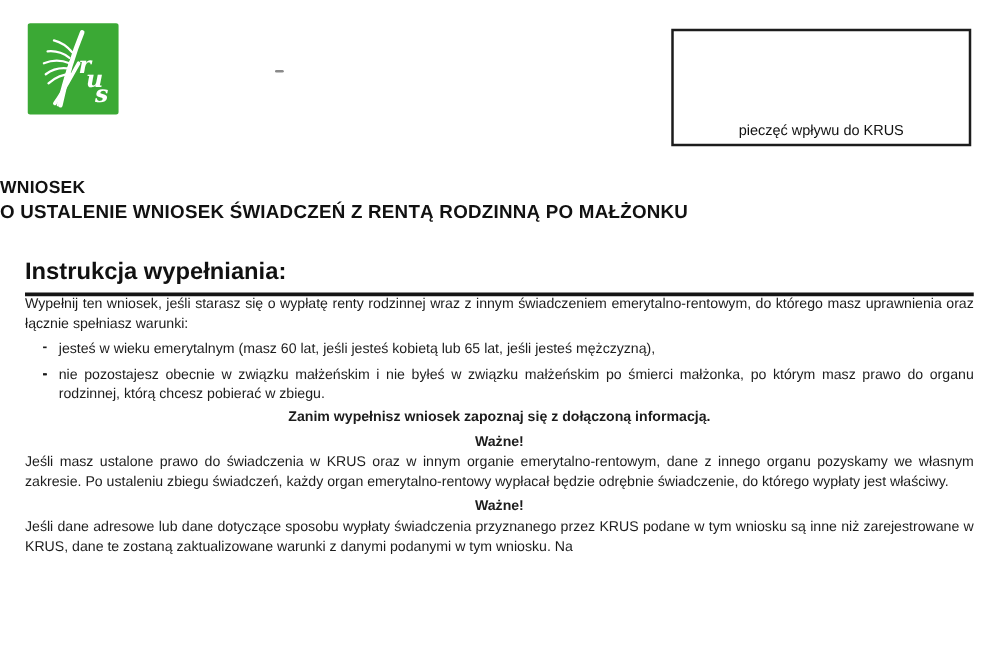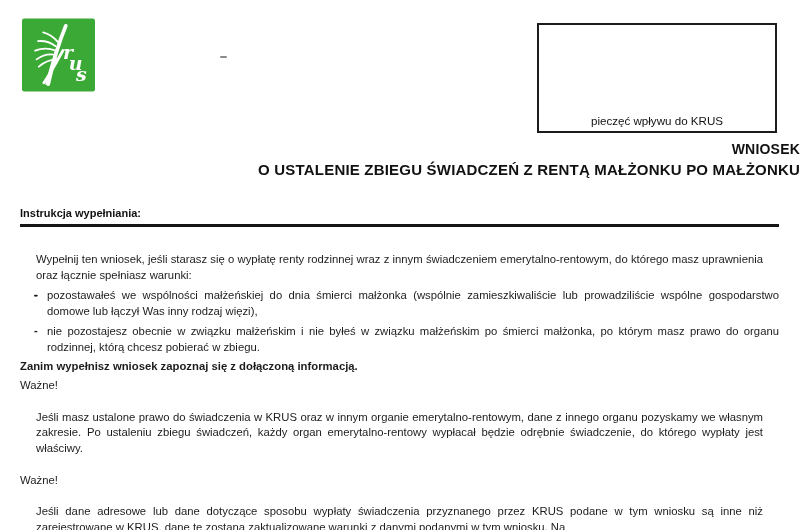--- a/index.html
+++ b/index.html
@@ -9,48 +9,48 @@
     font-family:"Liberation Sans", sans-serif;
     -webkit-font-smoothing:antialiased;
   }
   
   .logo{position:absolute;left:22px;top:14px;width:73px;height:82px;}
   .logo svg{width:100%;height:100%;display:block;}
   
   .stray-mark{position:absolute;left:220px;top:56px;width:7px;height:2px;background:#8a8a8a;border-radius:1px;}
   
   .stamp-box{
-    position:absolute;left:537px;top:23px;width:240px;height:110px;
+    position:absolute;left:537px;top:23px;width:240px;height:94px;
     border:2px solid #1c1c1c;box-sizing:border-box;
     display:flex;align-items:flex-end;justify-content:center;
     padding-bottom:4px;font-size:11.6px;color:#111;
   }
   
-  .title{position:absolute;left:0;right:0;top:141px;text-align:right;font-weight:bold;color:#111;}
+  .title{position:absolute;left:0;right:0;top:141px;text-align:left;font-weight:bold;color:#111;}
   .title .l1{font-size:14px;letter-spacing:.2px;margin-bottom:4px;}
   .title .l2{font-size:15px;letter-spacing:.2px;}
   
   .section-head{
     position:absolute;left:20px;right:21px;top:207px;
-    font-size:11px;font-weight:bold;color:#111;
+    font-size:19px;font-weight:bold;color:#111;
     border-bottom:3px solid #151515;padding-bottom:5px;
   }
   
   .content{
     position:absolute;left:20px;right:21px;top:236px;
     font-size:11.3px;line-height:15.6px;text-align:justify;color:#1c1c1c;
   }
-  .content p{margin:16px;}
+  .content p{margin:0;}
   .intro{margin-bottom:5px !important;}
   ul.bullets{list-style:none;margin:0;padding:0;}
   ul.bullets li{position:relative;padding-left:27px;margin-bottom:5px;text-align:justify;}
   ul.bullets li:last-child{margin-bottom:3px;}
   ul.bullets .dash{position:absolute;left:14px;top:-1px;font-weight:bold;}
-  .note-bold{font-weight:bold;margin:0 0 4px 0 !important;text-align:left;}
-  .wazne{font-weight:normal;margin:4px 0 1px 0 !important;text-align:left;}
+  .note-bold{font-weight:bold;margin:0 0 4px 0 !important;text-align:center;}
+  .wazne{font-weight:bold;margin:4px 0 1px 0 !important;text-align:center;}
   .body-par{margin:0;}
 </style>
 </head>
 <body>
 
 <div id="page">
 
   <div class="logo">
     <svg viewBox="0 0 100 100" xmlns="http://www.w3.org/2000/svg">
       <rect x="0" y="0" width="100" height="100" rx="3" fill="#3BA935"></rect>
@@ -76,38 +76,38 @@
   </div>
 
   <div class="stray-mark"></div>
 
   <div class="stamp-box">
     <span>pieczęć wpływu do KRUS</span>
   </div>
 
   <div class="title">
     <div class="l1">WNIOSEK</div>
-    <div class="l2">O USTALENIE ZBIEGU ŚWIADCZEŃ Z RENTĄ MAŁŻONKU PO MAŁŻONKU</div>
+    <div class="l2">O USTALENIE WNIOSEK ŚWIADCZEŃ Z RENTĄ RODZINNĄ PO MAŁŻONKU</div>
   </div>
 
   <div class="section-head">Instrukcja wypełniania:</div>
 
   <div class="content">
     <p class="intro">Wypełnij ten wniosek, jeśli starasz się o wypłatę renty rodzinnej wraz z innym świadczeniem emerytalno-rentowym, do którego masz uprawnienia oraz łącznie spełniasz warunki:</p>
 
     <ul class="bullets">
       <li>
         <span class="dash">-</span>
+        <span>jesteś w wieku emerytalnym (masz 60 lat, jeśli jesteś kobietą lub 65 lat, jeśli jesteś mężczyzną),</span>
       </li>
       <li>
         <span class="dash">-</span>
       </li>
       <li>
         <span class="dash">-</span>
-        <span>pozostawałeś we wspólności małżeńskiej do dnia śmierci małżonka (wspólnie zamieszkiwaliście lub prowadziliście wspólne gospodarstwo domowe lub łączył Was inny rodzaj więzi),</span>
       </li>
       <li>
         <span class="dash">-</span>
         <span>nie pozostajesz obecnie w związku małżeńskim i nie byłeś w związku małżeńskim po śmierci małżonka, po którym masz prawo do organu rodzinnej, którą chcesz pobierać w zbiegu.</span>
       </li>
     </ul>
 
     <p class="note-bold">Zanim wypełnisz wniosek zapoznaj się z dołączoną informacją.</p>
 
     <p class="wazne">Ważne!</p>

